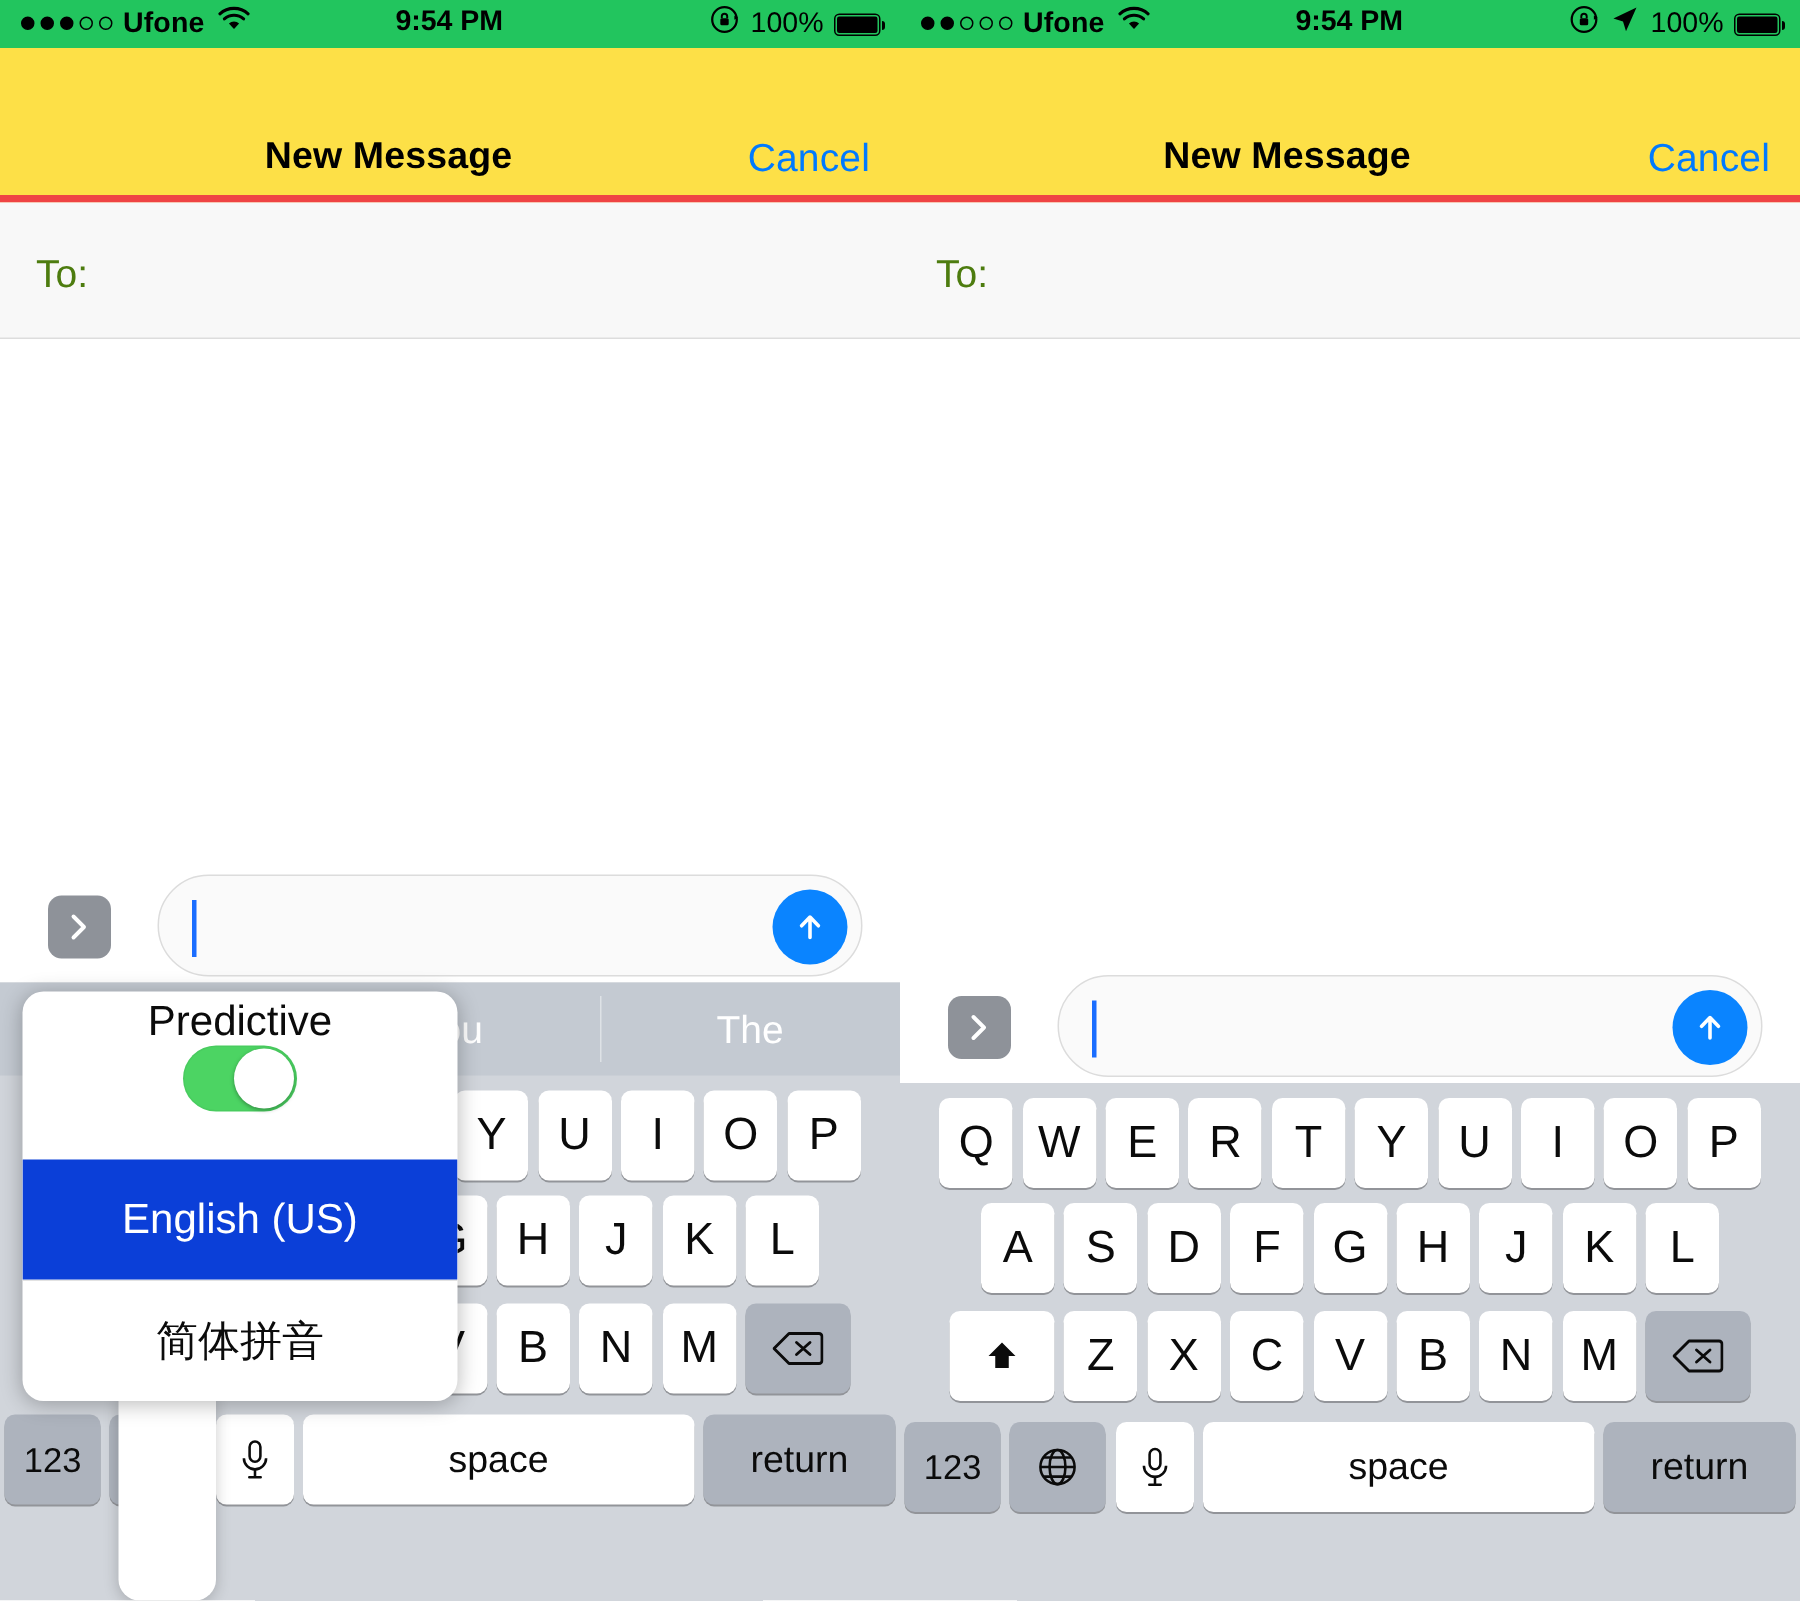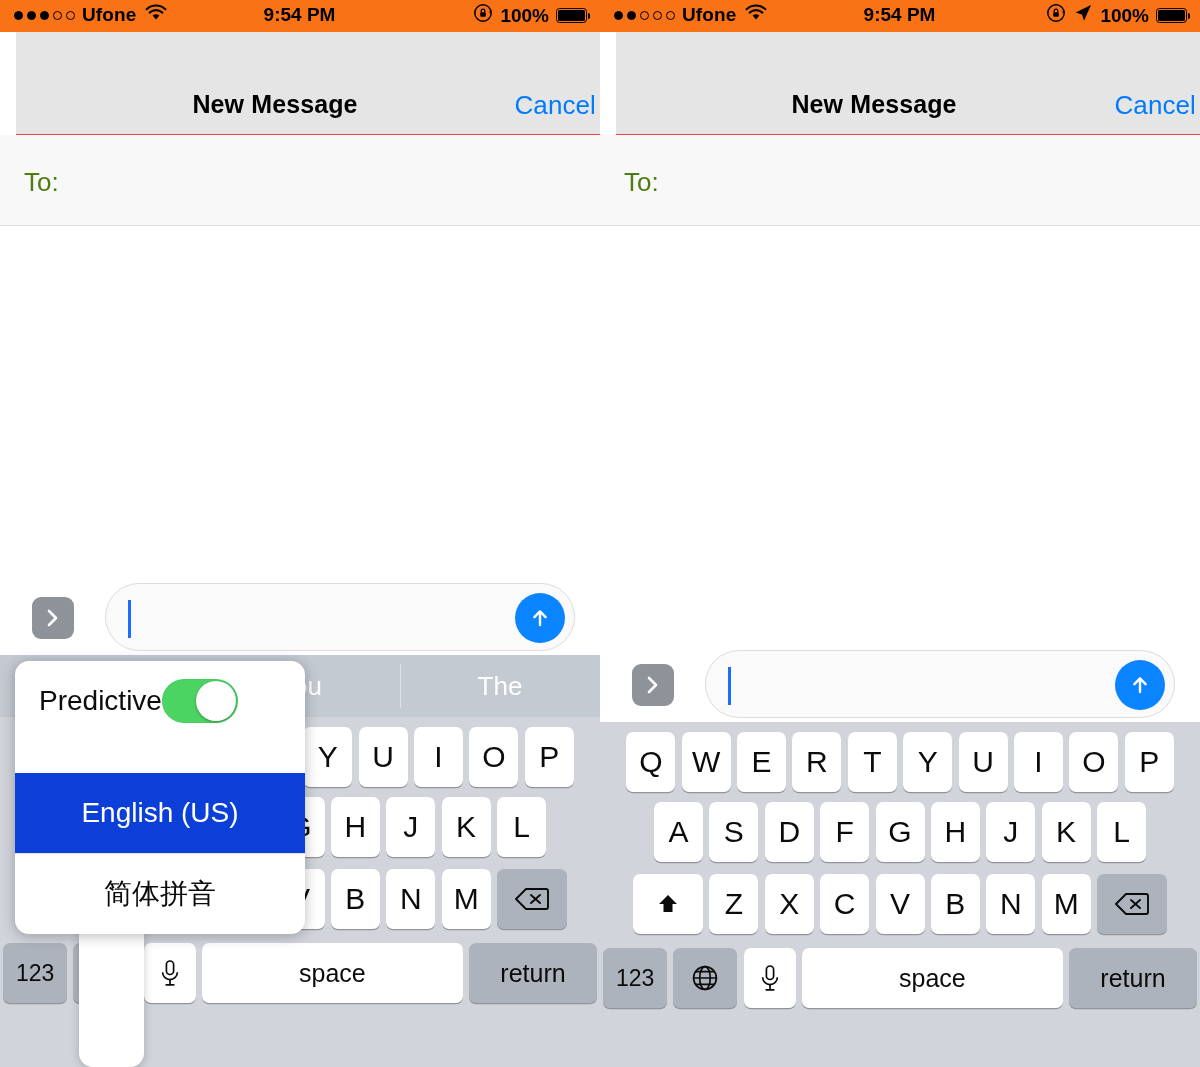--- a/index.html
+++ b/index.html
@@ -11,47 +11,47 @@
   }
   .stage { position: relative; width: 1200px; height: 1067px; }
 
   .panel { position: absolute; top: 0; width: 600px; height: 1067px; overflow: hidden; }
   .panel-left  { left: 0; }
   .panel-right { left: 600px; }
 
   
   .statusbar {
     position: absolute; top: 0; left: 0; width: 600px; height: 32px;
-    background: #f97316;
+    background: #22c55e;
     font-size: 19px; font-weight: 600; color: #000;
   }
   .sb-left { position: absolute; left: 14px; top: 4px; display: flex; align-items: center; gap: 7px; }
   .sb-dots { display: flex; align-items: center; gap: 4px; }
   .dot { width: 9px; height: 9px; border-radius: 50%; border: 1.5px solid #000; }
   .dot.filled { background: #000; }
   .sb-carrier { font-size: 19px; letter-spacing: .1px; }
   .wifi { margin-left: 2px; }
   .sb-center {
     position: absolute; left: 0; right: 1px; top: 4px;
     text-align: center; font-size: 19px; font-weight: 600;
   }
   .sb-right {
     position: absolute; right: 10px; top: 3px;
-    display: flex; align-items: center; gap: 7px; font-size: 19px; font-weight: 700;
+    display: flex; align-items: center; gap: 7px; font-size: 19px; font-weight: 400;
   }
   .batt { position: relative; width: 34px; height: 15px; }
   .batt-body { position: absolute; left:0; top:0; width: 31px; height: 15px;
      border: 1.6px solid #000; border-radius: 3.5px; }
   .batt-fill { position: absolute; left: 2px; top: 2px; width: 27px; height: 11px; background: #000; border-radius: 1.5px; }
   .batt-cap { position: absolute; right: 0; top: 5px; width: 2.5px; height: 6px; background: #000; border-radius: 0 2px 2px 0; }
 
   
   .navbar {
-    position: absolute; top: 32px; left: 16px; width: 600px; height: 103px;
-    background: #e5e5e5; border-bottom: 1px solid #ef4444;
+    position: absolute; top: 32px; left: 0; width: 600px; height: 103px;
+    background: #fde047; border-bottom: 5px solid #ef4444;
   }
   .nav-title {
     position: absolute; left: 0; right: 0; top: 58px;
     text-align: center; font-size: 25px; font-weight: 700; color: #000;
     letter-spacing: .1px;
   }
   .panel-left .nav-title { left: -82px; }
   .panel-right .nav-title { left: -84px; }
   .nav-cancel {
     position: absolute; top: 58px; right: 20px;
@@ -140,21 +140,21 @@
     position: absolute; z-index: 40;
     width: 290px; background: #ffffff;
     border-radius: 14px;
     box-shadow: 0 2px 14px rgba(0,0,0,.28);
     overflow: hidden;
   }
   .lp-row {
     height: 80px; display: flex; align-items: center; justify-content: center;
     font-size: 28px; color: #0b0b0b; position: relative;
   }
-  .lp-row.predictive { justify-content: flex-start; padding: 0 24px; }
+  .lp-row.predictive { justify-content: flex-end; padding: 0 24px; flex-direction: column; }
   .lp-row.selected { background: #0b3fd8; color: #ffffff; margin-top: 32px; }
   .lp-divider { height: 1px; background: #e2e2e2; margin: 0 0; }
   .toggle {
     width: 76px; height: 44px; border-radius: 22px; background: #4cd463;
     position: relative; flex: 0 0 auto;
     box-shadow: inset 0 0 0 1px rgba(0,0,0,.04);
   }
   .toggle .knob {
     position: absolute; right: 2px; top: 2px; width: 40px; height: 40px;
     border-radius: 50%; background: #fff; box-shadow: 0 1px 3px rgba(0,0,0,.35);

